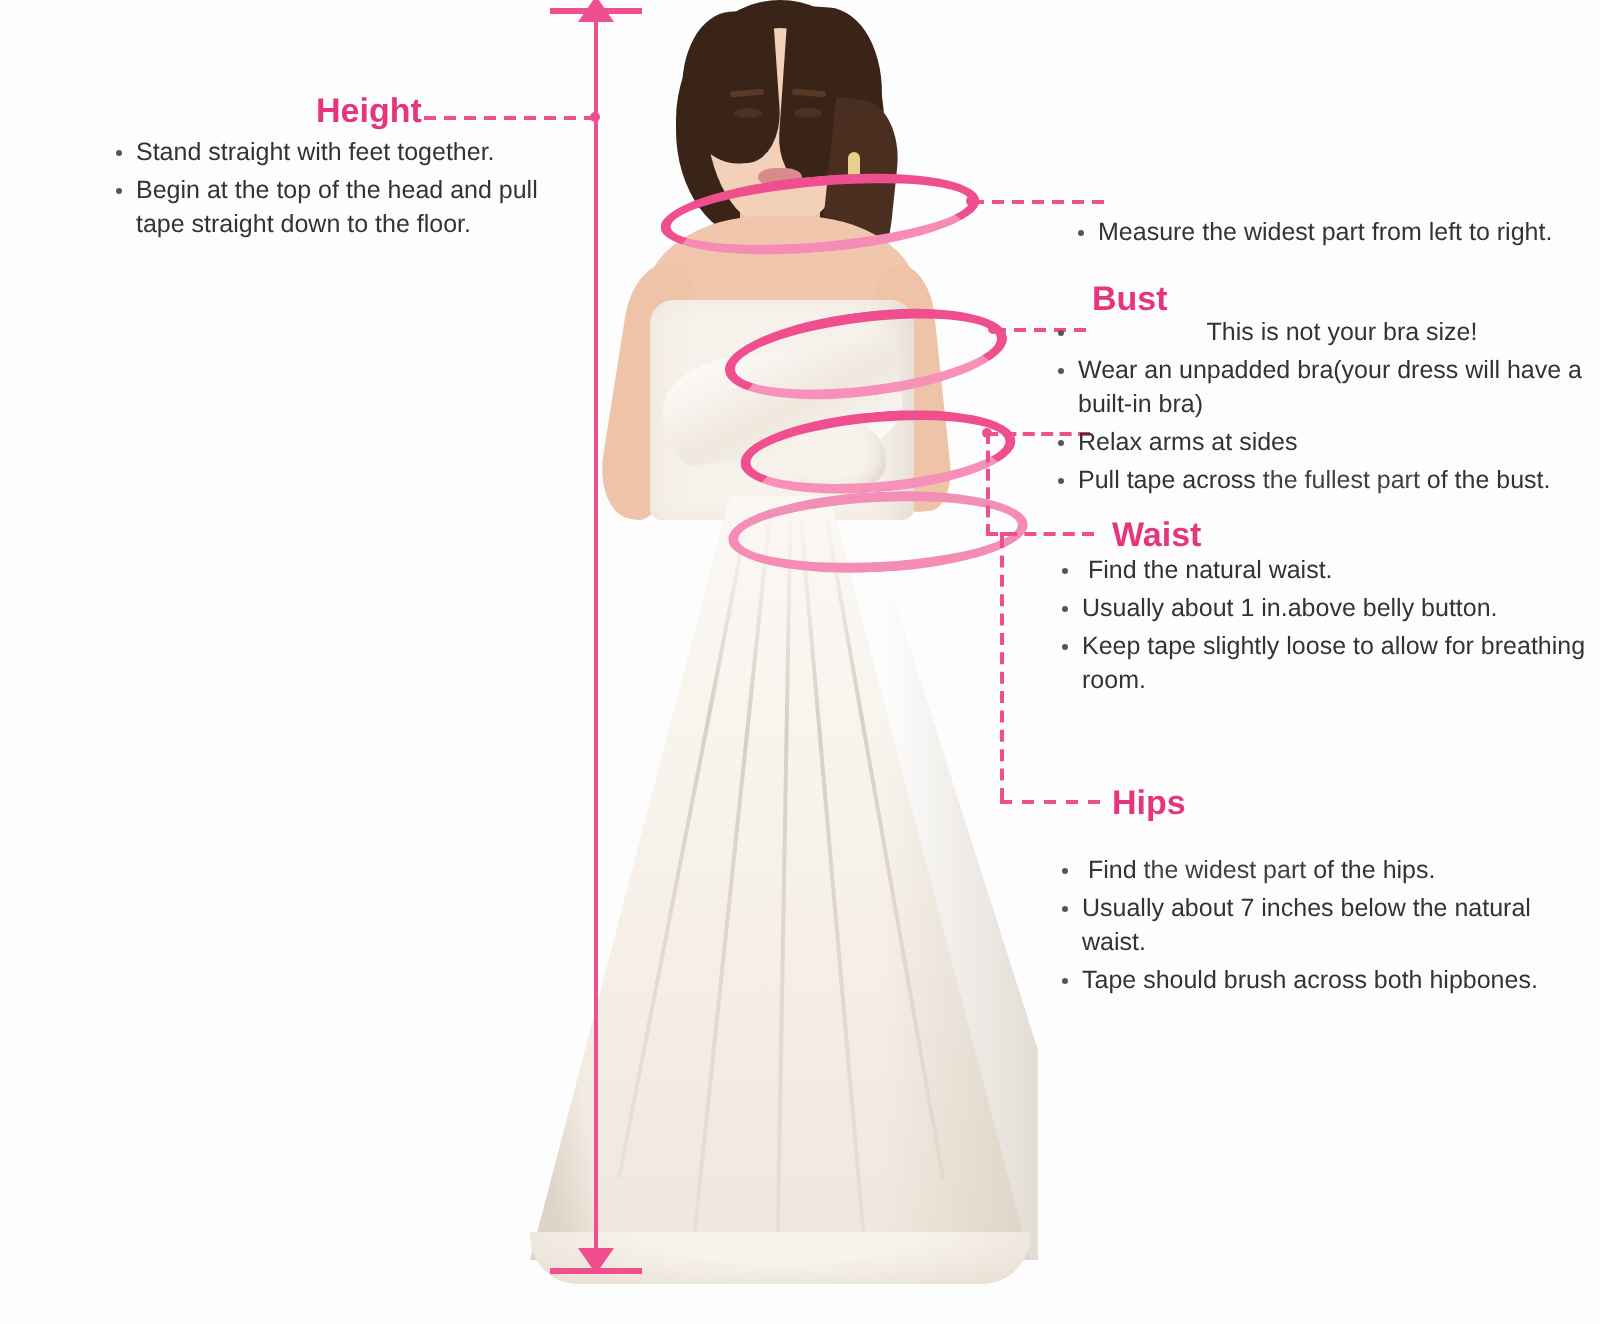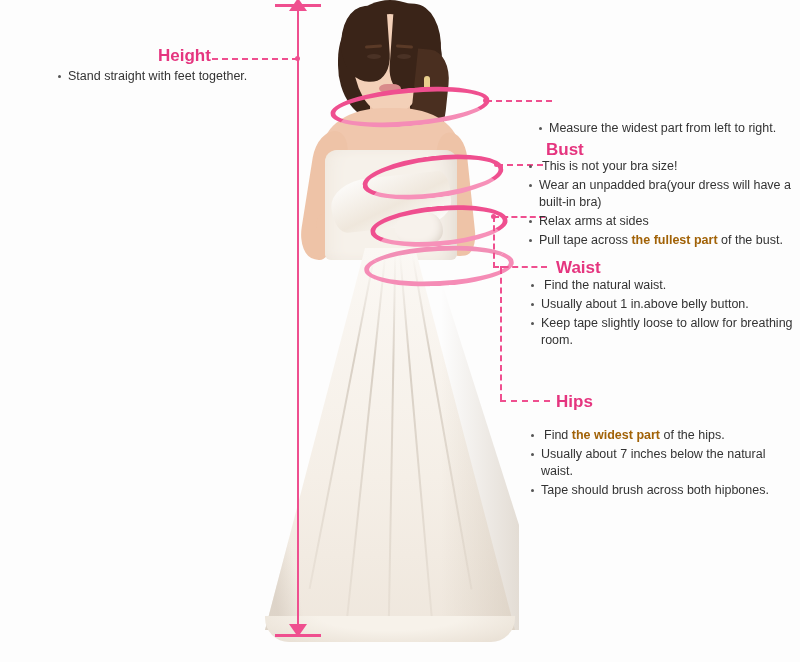--- a/index.html
+++ b/index.html
@@ -294,27 +294,27 @@
   }
   .tips li.wrap { white-space: normal; }
   .tips li::before {
     content: "";
     position: absolute;
     left: 1px; top: 7px;
     width: 3px; height: 3px;
     border-radius: 50%;
     background: #555;
   }
-  .pink { color: #a16207; font-weight: bold; }
+  .pink { color: #404040; }
 
   #block-height { left: 57px; top: 68px; width: 220px; }
   #lbl-height { left: 158px; top: 46px; }
 
   #lbl-shoulder { left: 556px; top: 88px; }
-  #block-shoulder { left: 538px; top: 108px; width: 250px; margin-top: 12px; }
+  #block-shoulder { left: 538px; top: 108px; width: 250px; }
 
   #lbl-bust { left: 546px; top: 140px; }
   #block-bust { left: 528px; top: 158px; width: 272px; }
 
   #lbl-waist { left: 556px; top: 258px; }
   #block-waist { left: 530px; top: 277px; width: 266px; }
 
   #lbl-hips { left: 556px; top: 392px; }
   #block-hips { left: 530px; top: 427px; width: 266px; }
 </style>
@@ -379,33 +379,34 @@
   <div class="dot" style="left:491px; top:214px;"></div>
 
   <div class="dash" style="left:500px; top:266px; width:8px;"></div>
   <div class="dash-v" style="left:500px; top:268px; height:132px;"></div>
   <div class="dash" style="left:500px; top:400px; width:50px;"></div>
 
   <div class="label" id="lbl-height">Height</div>
   <div class="tips" id="block-height">
     <ul>
       <li>Stand straight with feet together.</li>
+      <li class="wrap">Begin at the top of the head and pull tape straight down to the floor.</li>
     </ul>
   </div>
 
   <div class="tips" id="block-shoulder">
     <ul>
       <li>Measure the widest part from left to right.</li>
     </ul>
   </div>
 
   <div class="label" id="lbl-bust">Bust</div>
   <div class="tips" id="block-bust">
     <ul>
-      <li style="padding-left:14px;">This is not your bra size!</li>
+      <li style="padding-left:14px;text-align:center;">This is not your bra size!</li>
       <li class="wrap">Wear an unpadded bra(your dress will have a built-in bra)</li>
       <li>Relax arms at sides</li>
       <li><span>Pull tape across </span><span class="pink">the fullest part</span><span> of the bust.</span></li>
     </ul>
   </div>
 
   <div class="label" id="lbl-waist">Waist</div>
   <div class="tips" id="block-waist">
     <ul>
       <li style="padding-left:14px;">Find the natural waist.</li>

